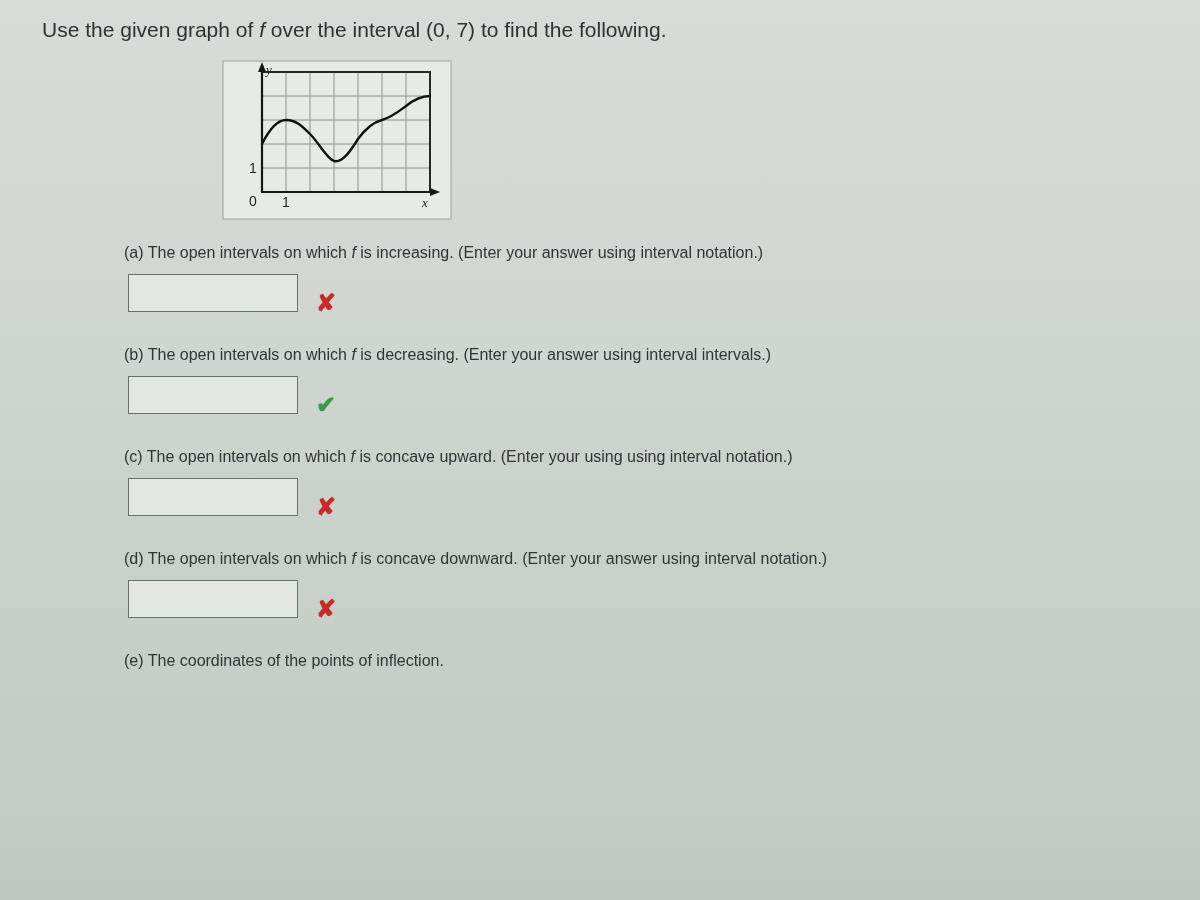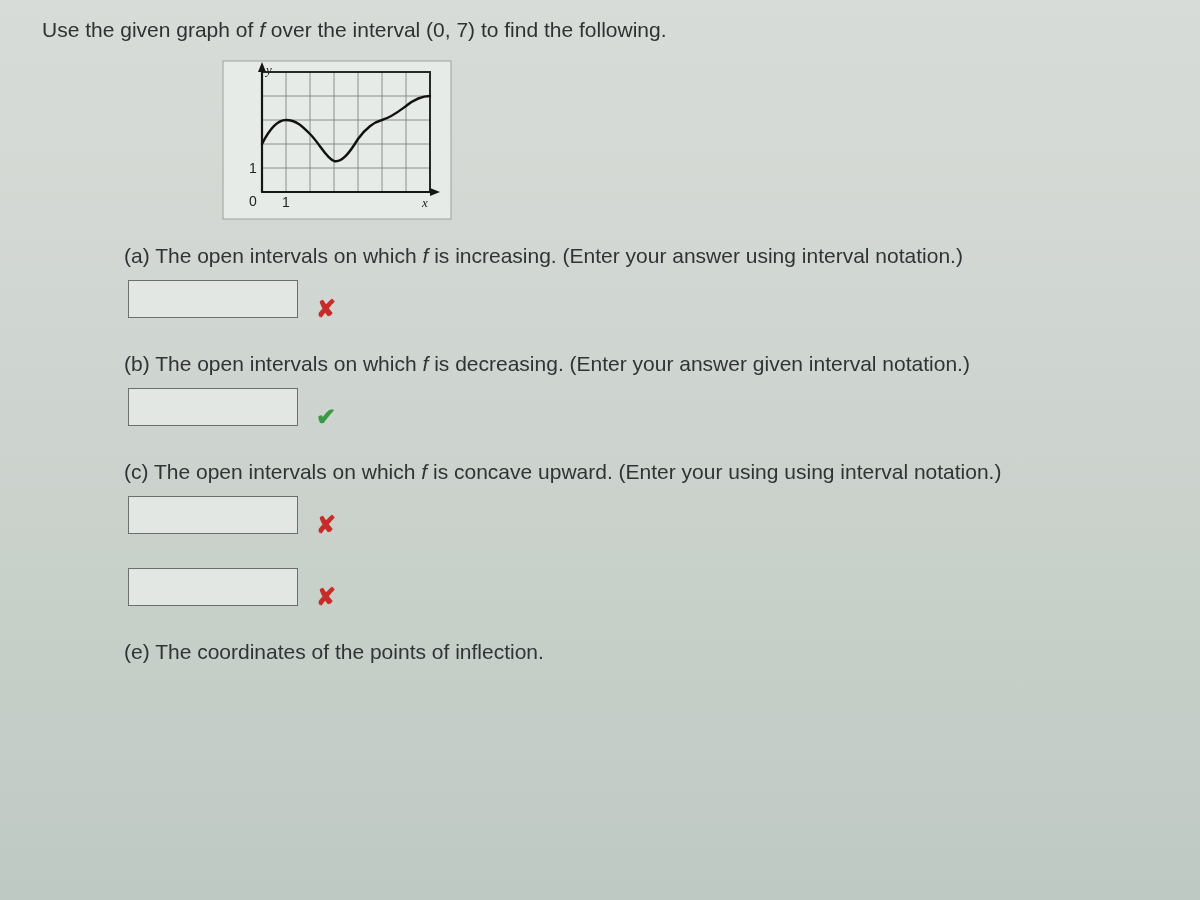--- a/index.html
+++ b/index.html
@@ -23,21 +23,21 @@
   .prompt .ital { font-style: italic; }
 
   .graph-wrap {
     margin: 0 0 24px 180px;
   }
 
   .question-block {
     margin: 0 0 34px 82px;
   }
   .q-text {
-    font-size: 21px;
+    font-size: 16px;
     color: #303436;
     margin-bottom: 12px;
   }
   .q-text .ital { font-style: italic; }
   .answer-row {
     display: flex;
     align-items: center;
     gap: 18px;
     margin-left: 4px;
   }
@@ -131,40 +131,44 @@
     </div>
     <div class="answer-row">
       <input class="answer-box" type="text" value="" style="">
       <span class="status-icon wrong">✘</span>
     </div>
   </div>
 
   <div class="question-block">
     <div class="q-text">
       <span>(b)</span>
-      <span>The open intervals on which </span><span class="ital">f</span><span> is decreasing. (Enter your answer given interval notation.)</span>
+      <span>The open intervals on which </span><span class="ital">f</span><span> is decreasing. (Enter your answer using interval intervals.)</span>
     </div>
     <div class="answer-row">
       <input class="answer-box" type="text" value="" style="">
       <span class="status-icon correct">✔</span>
     </div>
   </div>
 
   <div class="question-block">
     <div class="q-text">
       <span>(c)</span>
       <span>The open intervals on which </span><span class="ital">f</span><span> is concave upward. (Enter your using using interval notation.)</span>
     </div>
     <div class="answer-row">
       <input class="answer-box" type="text" value="" style="">
       <span class="status-icon wrong">✘</span>
     </div>
   </div>
 
   <div class="question-block">
+    <div class="q-text">
+      <span>(d)</span>
+      <span>The open intervals on which </span><span class="ital">f</span><span> is concave downward. (Enter your answer using interval notation.)</span>
+    </div>
     <div class="answer-row">
       <input class="answer-box" type="text" value="" style="">
       <span class="status-icon wrong">✘</span>
     </div>
   </div>
 
   <div class="question-block" style="margin-bottom:17px">
     <div class="q-text">
       <span>(e)</span>
       <span>The coordinates of the points of inflection.</span>

